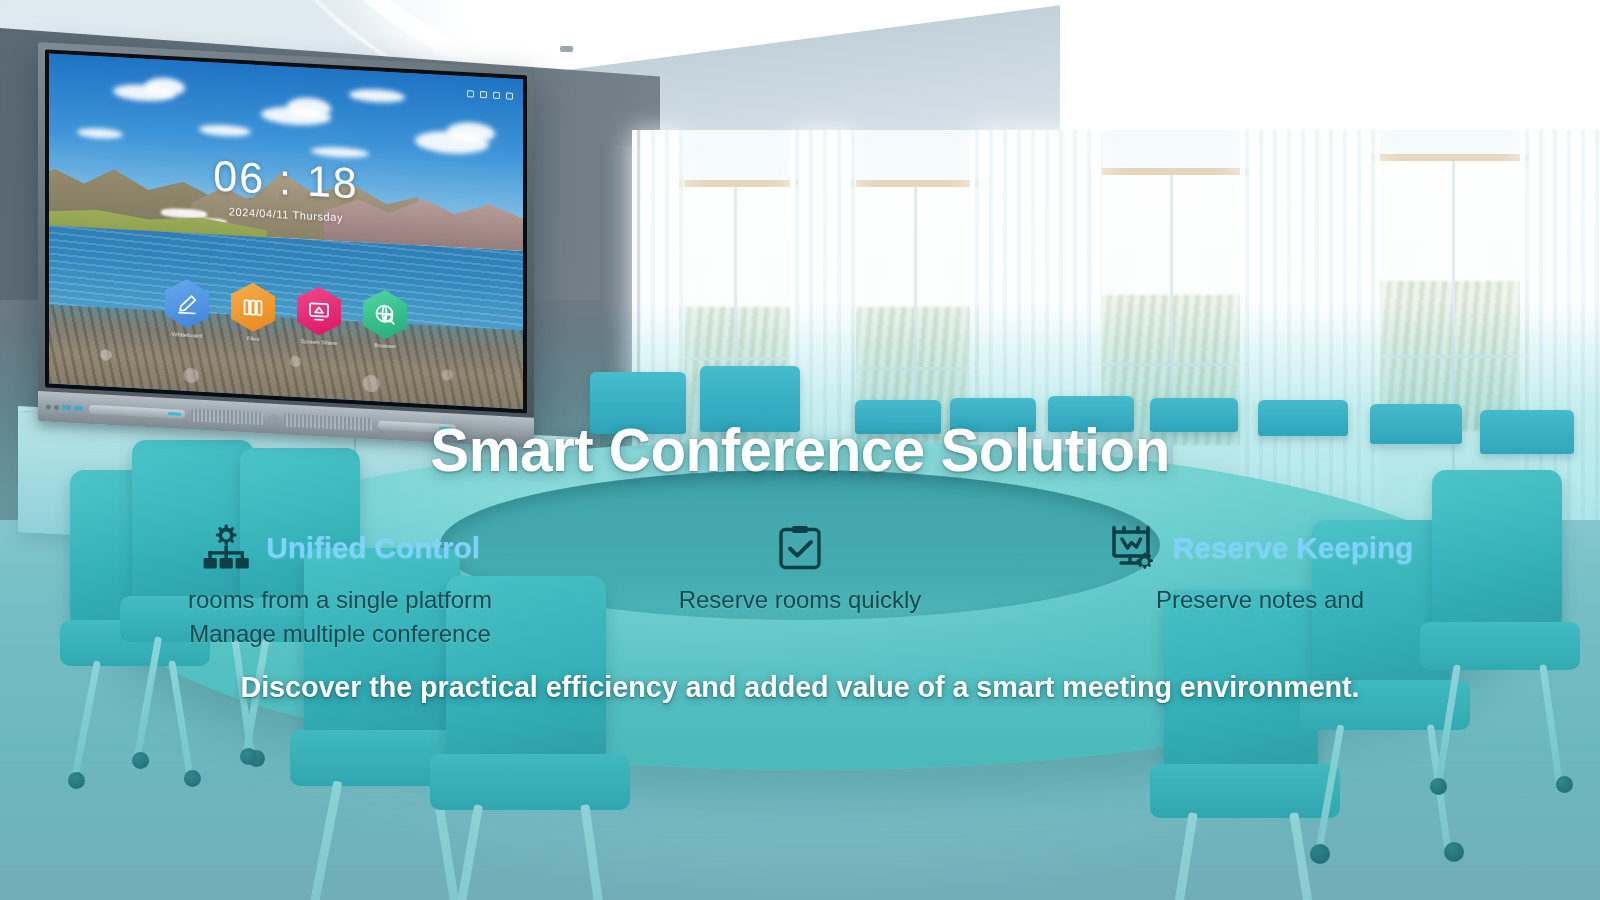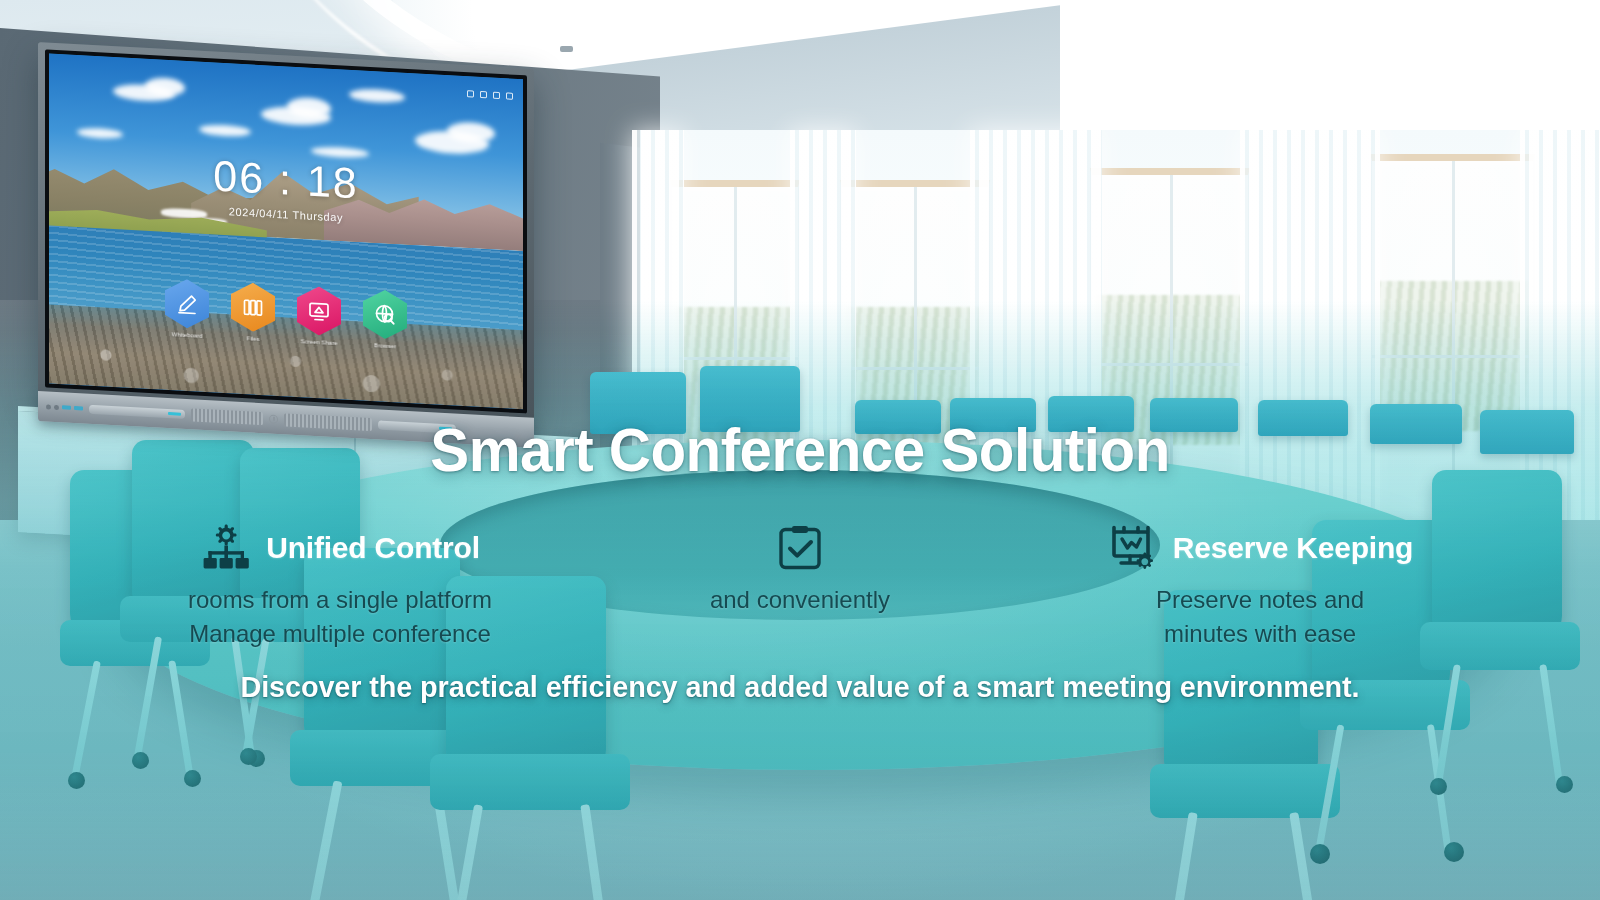--- a/index.html
+++ b/index.html
@@ -261,21 +261,21 @@
   }
 
   .features {
     position:absolute; left:140px; top:522px; width:1320px;
     display:flex; justify-content:space-between; align-items:flex-start;
   }
   .feature { width:400px; text-align:center; }
   .feature-head { display:flex; align-items:center; justify-content:center; gap:14px; }
   .feature-icon { width:52px; height:52px; flex:0 0 52px; display:block; }
   .feature-icon svg { width:52px; height:52px; display:block; }
-  .feature-title { font-size:30px; font-weight:700; color:#ffffff; letter-spacing:-.2px;
+  .feature-title { font-size:30px; font-weight:700; color:#7dd3fc; letter-spacing:-.2px;
     text-shadow:0 1px 2px rgba(255,255,255,.22); }
   .feature-desc { margin-top:9px; font-size:24px; line-height:1.42; font-weight:400;
     color:#164a51; text-shadow:0 1px 2px rgba(255,255,255,.2); }
 
   .tagline {
     position:absolute; left:0; right:0; top:670px; text-align:center;
     font-size:30px; font-weight:700; color:#ffffff; letter-spacing:-.1px;
     text-shadow:0 2px 9px rgba(10,60,70,.45), 0 1px 2px rgba(10,60,70,.55);
     transform:scaleX(.96);
   }
@@ -565,40 +565,39 @@
         <div class="feature-head">
           <span class="feature-icon">
             <svg viewBox="0 0 52 52" fill="none" stroke="#0d3f46" stroke-width="3.4" stroke-linecap="round" stroke-linejoin="round">
               <rect x="7" y="7.5" width="38" height="38" rx="4.5"></rect>
               <rect x="18" y="4" width="16" height="7" rx="2.2" fill="#0d3f46" stroke="none"></rect>
               <path d="M16 26.5l7.2 7.2L37 20" stroke-width="4"></path>
             </svg>
           </span>
         </div>
         <div class="feature-desc">
-          <div>and conveniently</div>
+          <div>Reserve rooms quickly</div>
         </div>
       </div>
 
       <div class="feature">
         <div class="feature-head">
           <span class="feature-icon">
             <svg viewBox="0 0 52 52" fill="none">
               <rect x="7" y="10" width="34" height="24" rx="2" stroke="#0d3f46" stroke-width="3.6"></rect>
               <path d="M7 10V5.5M17 10V5.5M31 10V5.5M41 10V5.5" stroke="#0d3f46" stroke-width="3.6" stroke-linecap="round"></path>
               <path d="M15 17l5.5 9 4-5.5 5 4.5 4-8" stroke="#0d3f46" stroke-width="3.4" stroke-linecap="round" stroke-linejoin="round"></path>
               <path d="M23 34v7M14 41h18" stroke="#0d3f46" stroke-width="3.4" stroke-linecap="round"></path>
               <path d="M37.8 30.5c-.8 0-1.4.6-1.4 1.4v1c-.6.2-1.2.4-1.7.7l-.7-.7c-.6-.6-1.5-.6-2 0-.6.6-.6 1.5 0 2l.7.7c-.3.5-.6 1.1-.7 1.7h-1c-.8 0-1.4.6-1.4 1.4s.6 1.4 1.4 1.4h1c.2.6.4 1.2.7 1.7l-.7.7c-.6.6-.6 1.5 0 2 .6.6 1.5.6 2 0l.7-.7c.5.3 1.1.6 1.7.7v1c0 .8.6 1.4 1.4 1.4s1.4-.6 1.4-1.4v-1c.6-.2 1.2-.4 1.7-.7l.7.7c.6.6 1.5.6 2 0 .6-.6.6-1.5 0-2l-.7-.7c.3-.5.6-1.1.7-1.7h1c.8 0 1.4-.6 1.4-1.4s-.6-1.4-1.4-1.4h-1c-.2-.6-.4-1.2-.7-1.7l.7-.7c.6-.6.6-1.5 0-2-.6-.6-1.5-.6-2 0l-.7.7c-.5-.3-1.1-.6-1.7-.7v-1c0-.8-.6-1.4-1.4-1.4zm0 5.8c1.9 0 3.4 1.5 3.4 3.4s-1.5 3.4-3.4 3.4-3.4-1.5-3.4-3.4 1.5-3.4 3.4-3.4z" fill="#0d3f46"></path>
             </svg>
           </span>
           <span class="feature-title">Reserve Keeping</span>
         </div>
         <div class="feature-desc">
           <div>Preserve notes and</div>
-          <div>minutes with ease</div>
         </div>
       </div>
 
     </div>
 
     <div class="tagline">Discover the practical efficiency and added value of a smart meeting environment.</div>
   </div>
 
 </div>
 

